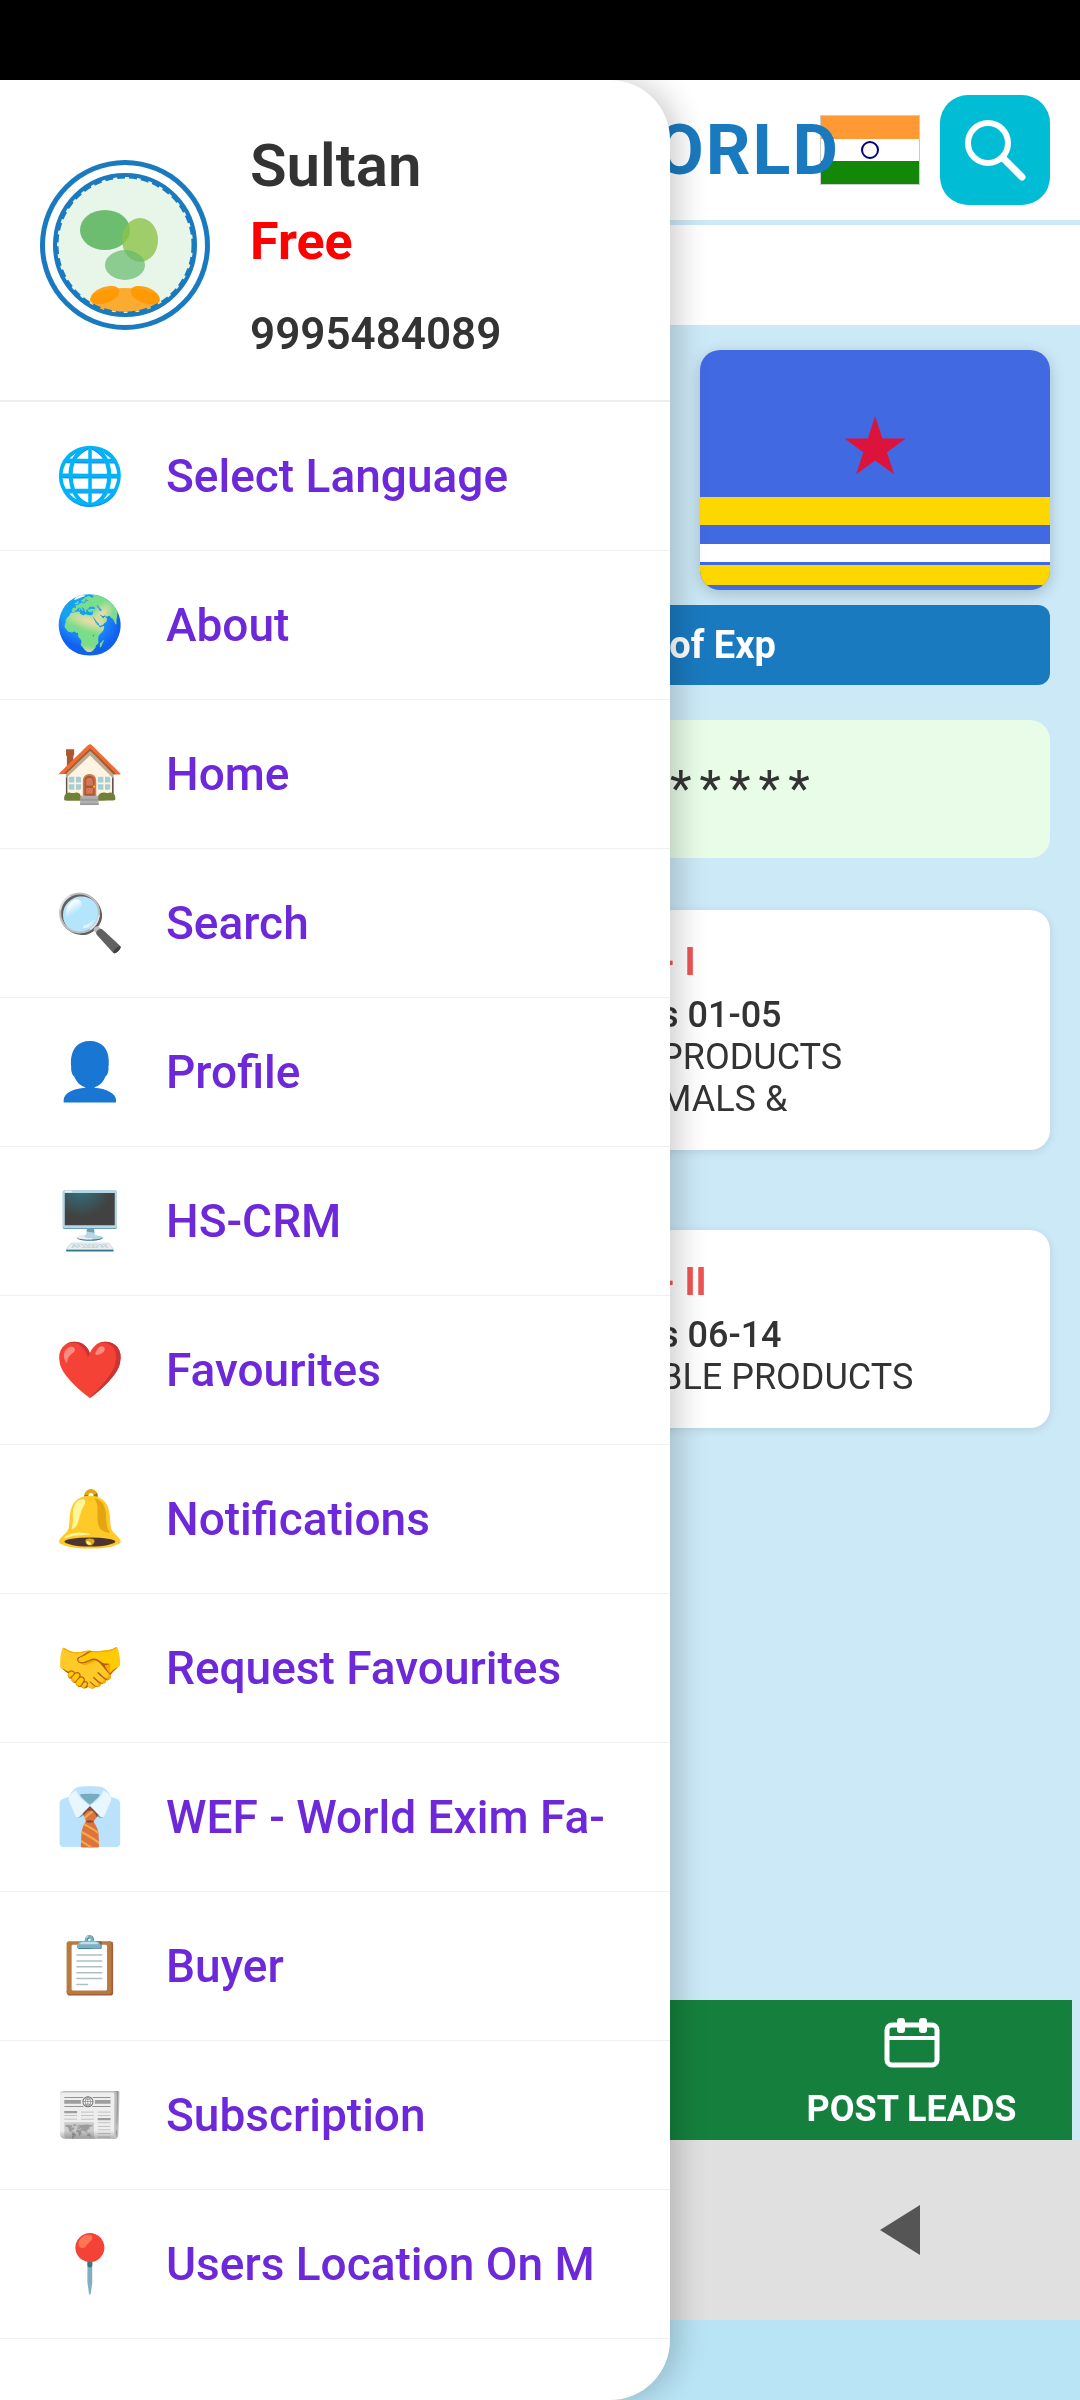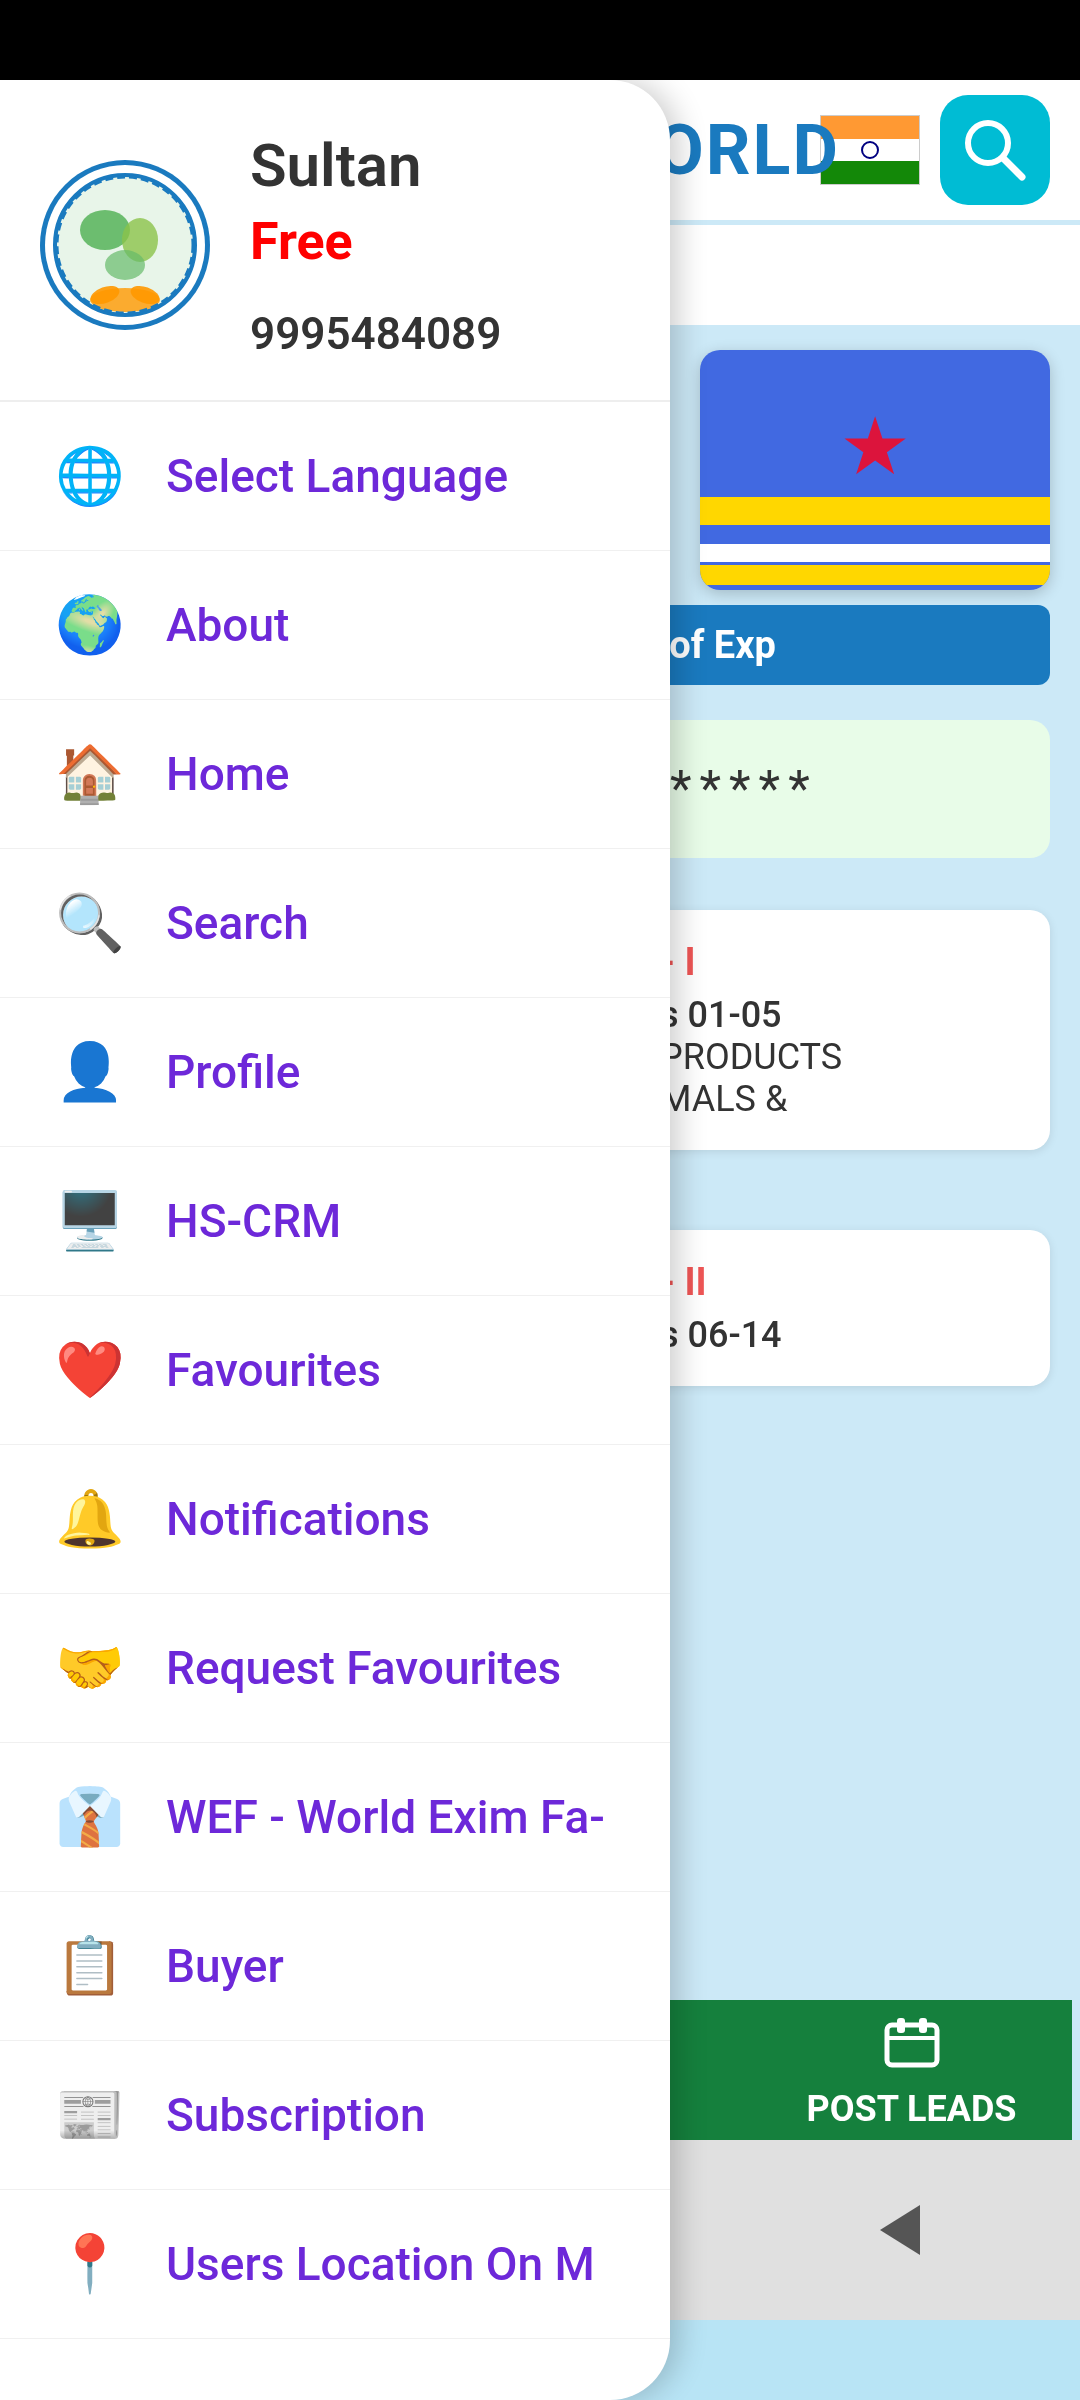--- a/index.html
+++ b/index.html
@@ -435,20 +435,21 @@
   <div class="product-card1">
     <div class="product-label1">- I</div>
     <div class="product-sub1">s 01-05</div>
     <div class="product-sub2">PRODUCTS</div>
     <div class="product-sub2">MALS &amp;</div>
   </div>
 
   <div class="product-card2">
     <div class="product-label2">- II</div>
     <div class="product-sub3">s 06-14</div>
+    <div class="product-sub4">BLE PRODUCTS</div>
   </div>
 
   <div class="bottom-action-bar">
     <div class="action-btn">
       <svg width="70" height="70" viewBox="0 0 70 70">
         <circle cx="35" cy="35" r="30" fill="white" opacity="0.3"></circle>
         <circle cx="25" cy="35" r="6" fill="white"></circle>
         <circle cx="40" cy="35" r="6" fill="white"></circle>
         <circle cx="55" cy="35" r="6" fill="white"></circle>
       </svg>

